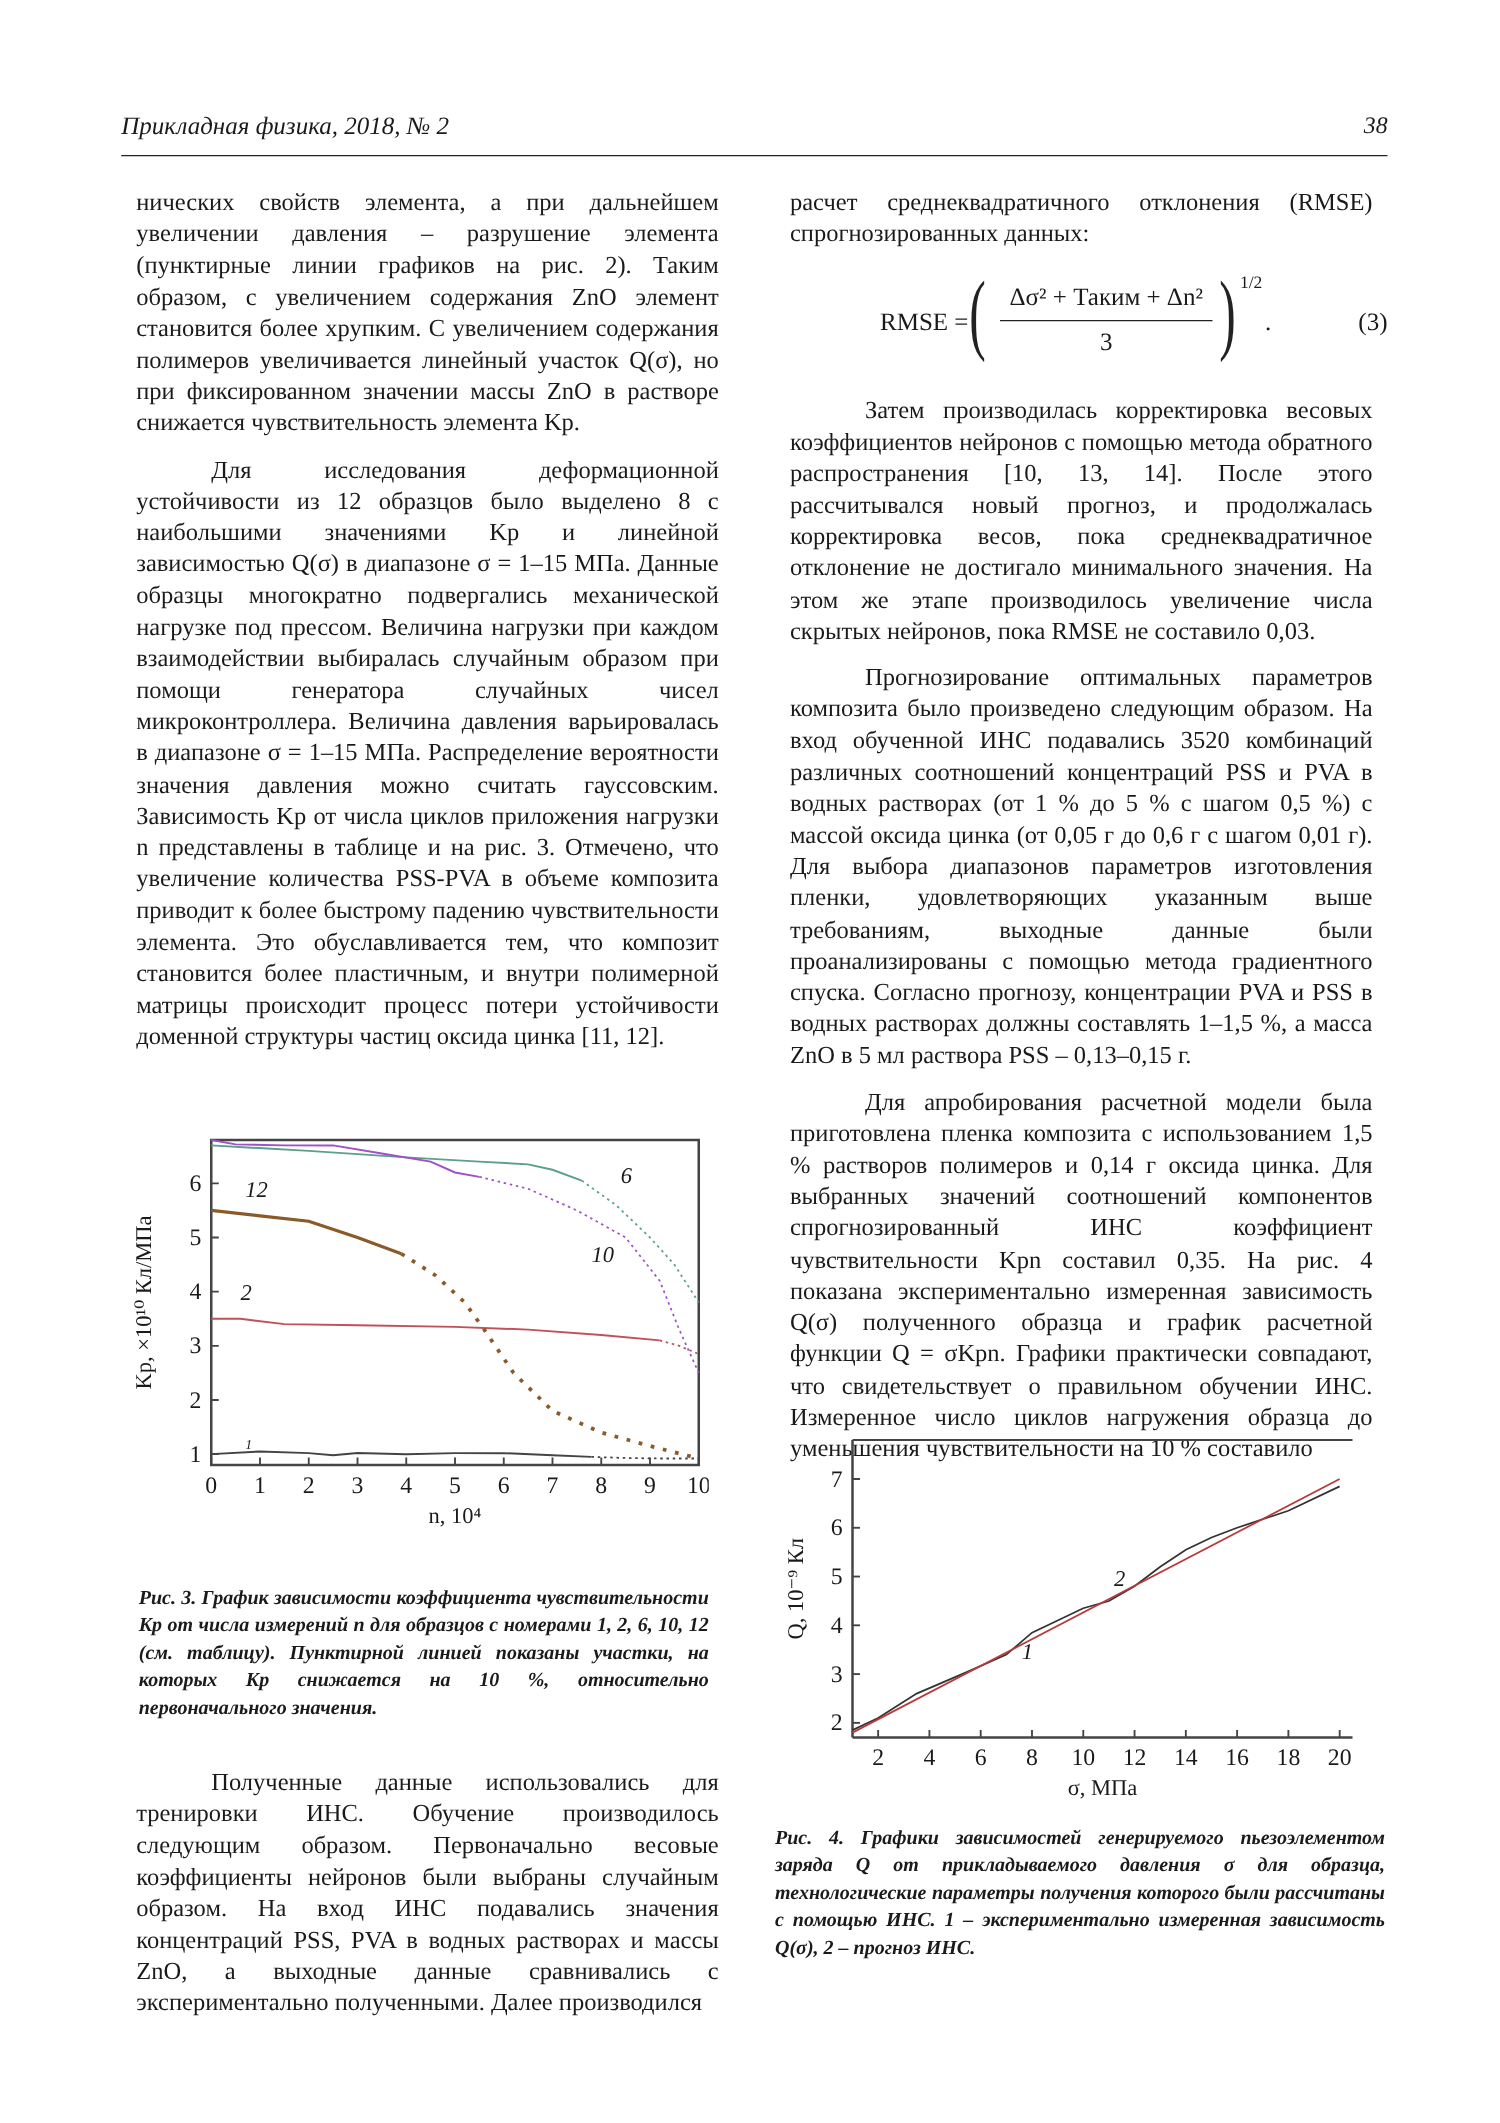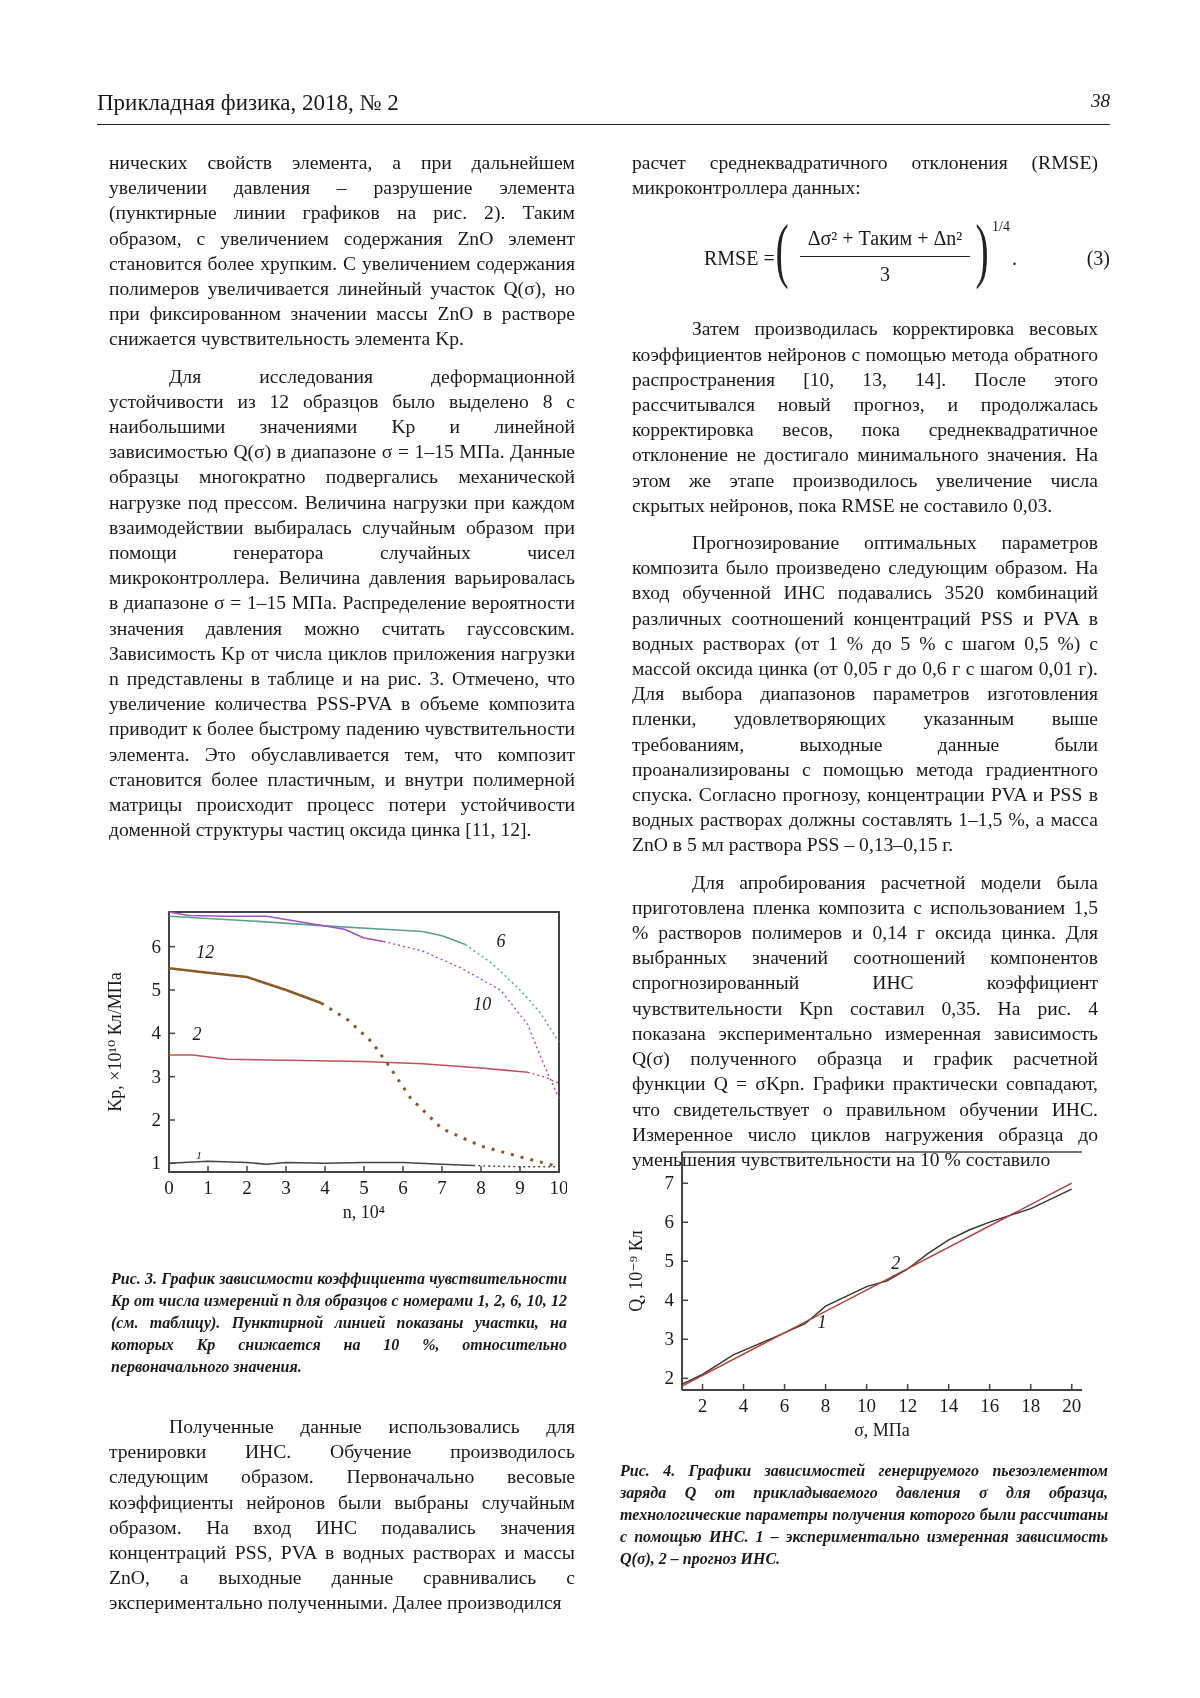--- a/index.html
+++ b/index.html
@@ -1,20 +1,20 @@
 <!DOCTYPE html>
 <html><head>
 <meta charset="utf-8">
 <style>
   html, body { margin: 0; padding: 0; background: #ffffff; }
   body { width: 1200px; height: 1698px; position: relative; overflow: hidden;
          font-family: "Liberation Serif", "DejaVu Serif", serif; color: #1a1a1a; }
   .header { position: absolute; left: 97px; top: 88px; width: 1013px; height: 36px;
             border-bottom: 1.5px solid #222; }
-  .header .journal { position: absolute; left: 0; top: 2px; font-size: 23px; }
+  .header .journal { position: absolute; left: 0; top: 2px; font-style: italic; font-size: 20px; }
   .header .pageno { position: absolute; right: 0; top: 2px; font-style: italic; font-size: 19px; }
   .col { position: absolute; top: 138px; width: 490px; font-size: 19.6px; line-height: 25.2px;
          text-align: justify; }
   .col.left { left: 97px; }
   .col.right { left: 620px; }
   .col p { margin: 12px; }
   .col p.ind { text-indent: 60px; }
   .formula { height: 92px; position: relative; font-size: 20px; }
   .formula .lhs { position: absolute; left: 84px; top: 34px; }
   .formula .paren-l, .formula .paren-r { position: absolute; top: 2px; font-size: 72px; line-height: 72px;
@@ -99,29 +99,29 @@
     <text x="376.2" y="99.5" font-size="18" font-style="italic">10</text>
     <text x="99.3" y="249" font-size="11" font-style="italic">1</text>
   </svg>
 <div class="caption" style="left:111px; top:1268px; width:456px;">Рис. 3. График зависимости коэффициента чувствительности Kp от числа измерений n для образцов с номерами 1, 2, 6, 10, 12 (см. таблицу). Пунктирной линией показаны участки, на которых Kp снижается на 10 %, относительно первоначального значения.</div>
 
 <div class="col left" style="top:1402px;font-family:Liberation Serif, serif;">
   <p class="ind">Полученные данные использовались для тренировки ИНС. Обучение производилось следующим образом. Первоначально весовые коэффициенты нейронов были выбраны случайным образом. На вход ИНС подавались значения концентраций PSS, PVA в водных растворах и массы ZnO, а выходные данные сравнивались с экспериментально полученными. Далее производился</p>
 </div>
 
 <div class="col right">
-  <p>расчет среднеквадратичного отклонения (RMSE) микроконтроллера данных:</p>
+  <p>расчет среднеквадратичного отклонения (RMSE) спрогнозированных данных:</p>
   <div class="formula">
     <span class="lhs">RMSE =</span>
     <span class="paren-l">(</span>
     <span class="num">Δσ² + Таким + Δn²</span>
     <span class="bar"></span>
     <span class="den">3</span>
     <span class="paren-r">)</span>
-    <span class="exp">1/4</span>
+    <span class="exp">1/2</span>
     <span class="dot">.</span>
     <span class="eqno">(3)</span>
   </div>
   <p class="ind">Затем производилась корректировка весовых коэффициентов нейронов с помощью метода обратного распространения [10, 13, 14]. После этого рассчитывался новый прогноз, и продолжалась корректировка весов, пока среднеквадратичное отклонение не достигало минимального значения. На этом же этапе производилось увеличение числа скрытых нейронов, пока RMSE не составило 0,03.</p>
   <p class="ind">Прогнозирование оптимальных параметров композита было произведено следующим образом. На вход обученной ИНС подавались 3520 комбинаций различных соотношений концентраций PSS и PVA в водных растворах (от 1 % до 5 % с шагом 0,5 %) с массой оксида цинка (от 0,05 г до 0,6 г с шагом 0,01 г). Для выбора диапазонов параметров изготовления пленки, удовлетворяющих указанным выше требованиям, выходные данные были проанализированы с помощью метода градиентного спуска. Согласно прогнозу, концентрации PVA и PSS в водных растворах должны составлять 1–1,5 %, а масса ZnO в 5 мл раствора PSS – 0,13–0,15 г.</p>
   <p class="ind">Для апробирования расчетной модели была приготовлена пленка композита с использованием 1,5 % растворов полимеров и 0,14 г оксида цинка. Для выбранных значений соотношений компонентов спрогнозированный ИНС коэффициент чувствительности Kpn составил 0,35. На рис. 4 показана экспериментально измеренная зависимость Q(σ) полученного образца и график расчетной функции Q = σKpn. Графики практически совпадают, что свидетельствует о правильном обучении ИНС. Измеренное число циклов нагружения образца до уменьшения чувствительности на 10 % составило</p>
 </div>
 
 <svg class="fig" id="fig4" style="left:620px; top:1150px;" width="470" height="300">
     <line x1="62" y1="2" x2="62" y2="240" stroke="#444" stroke-width="2"></line>

